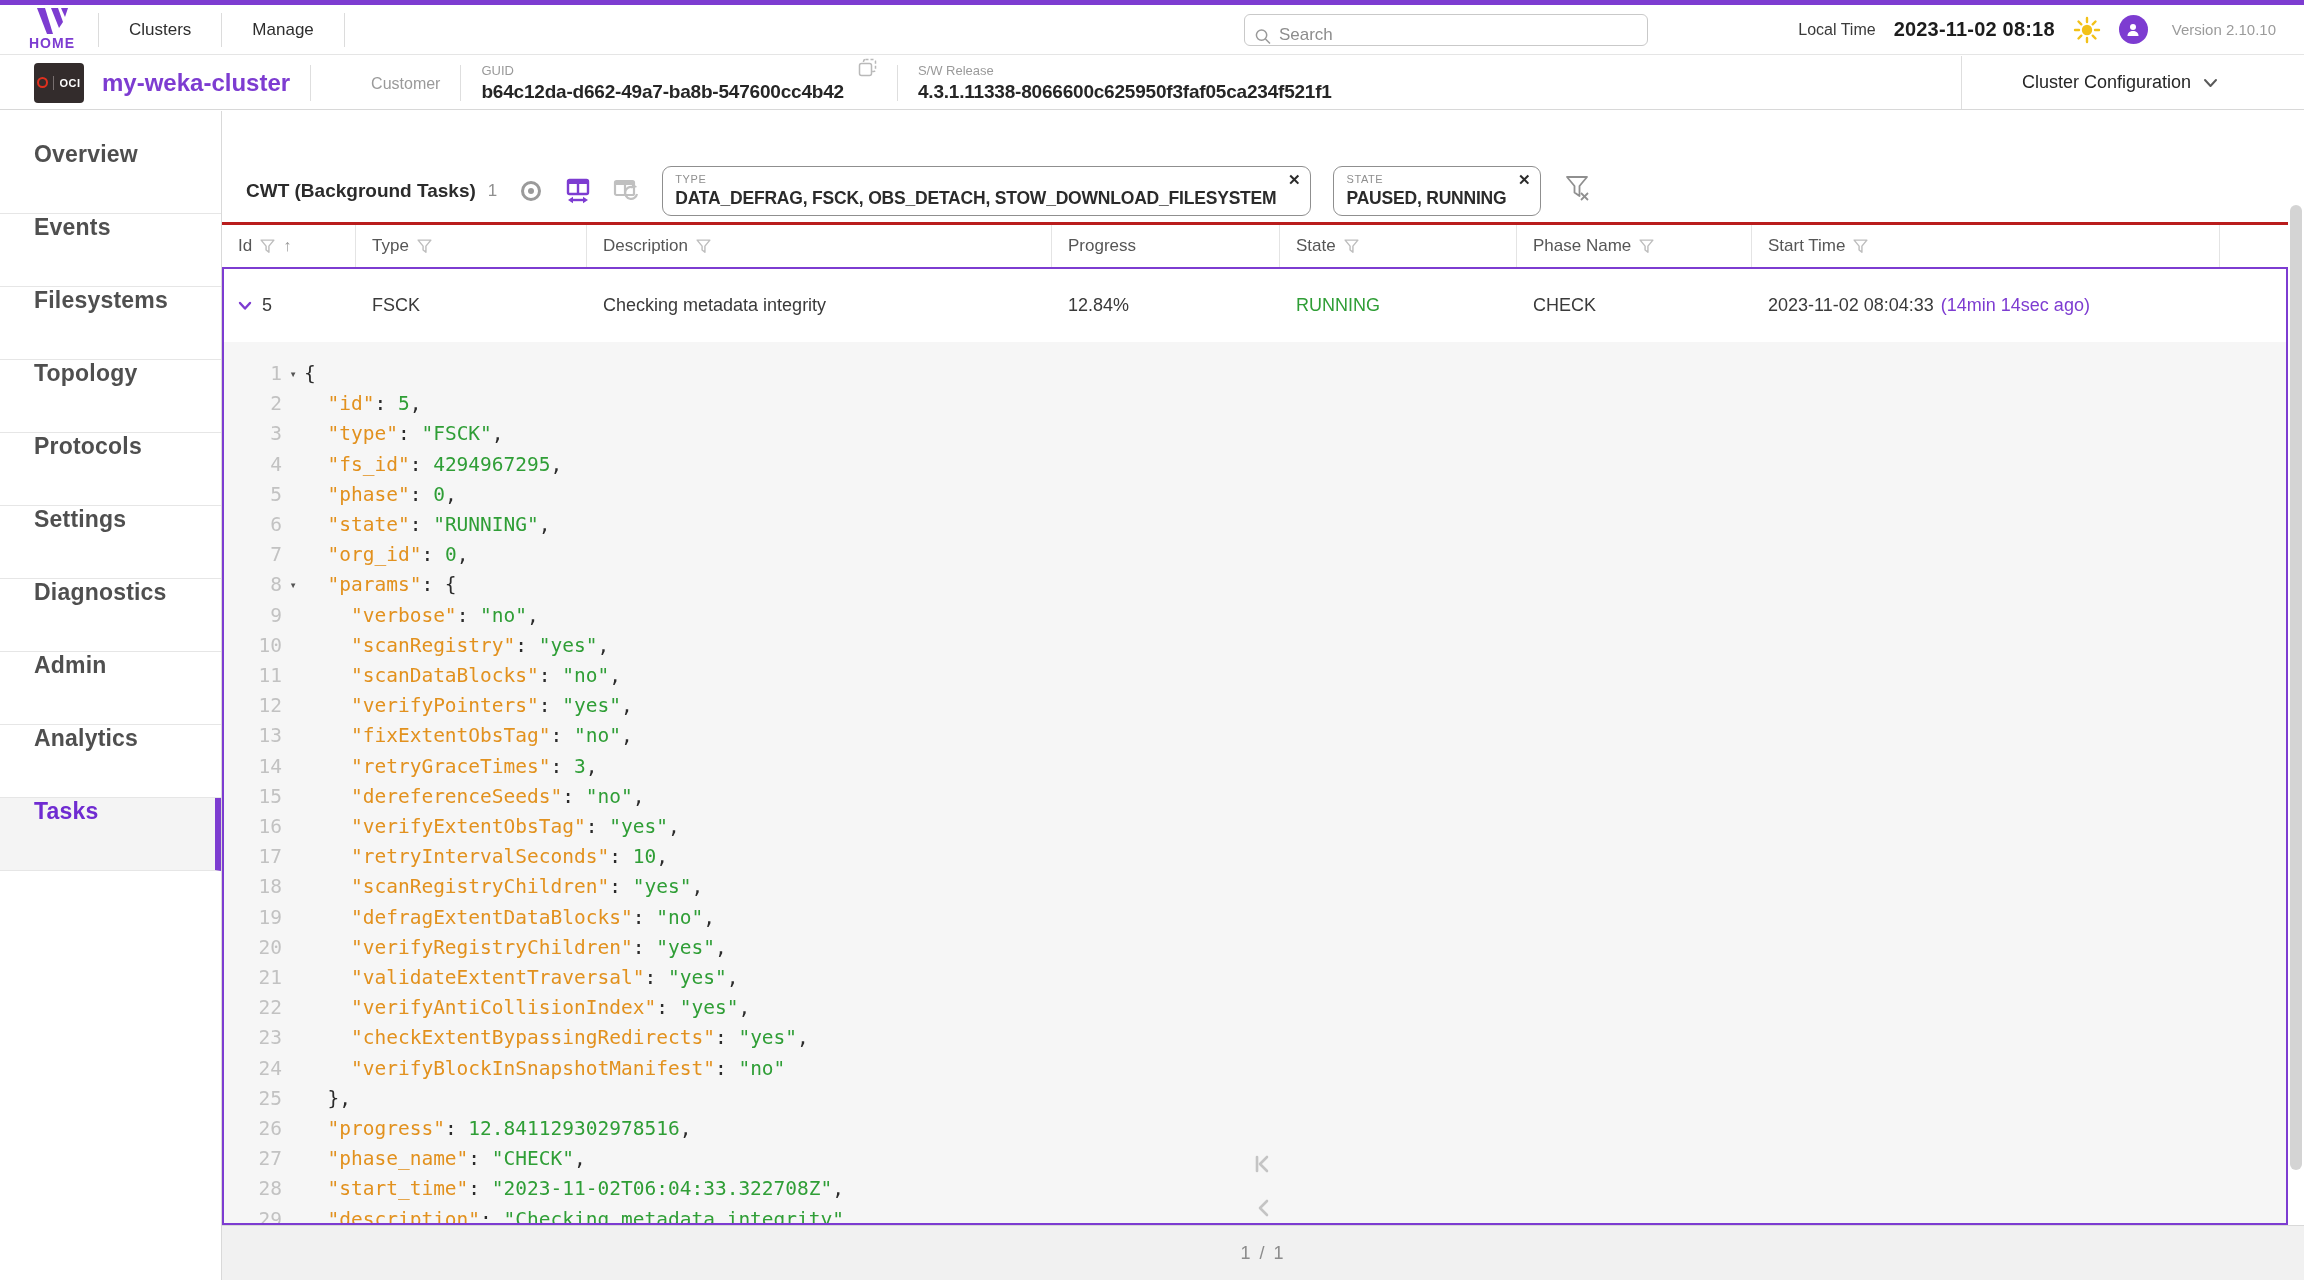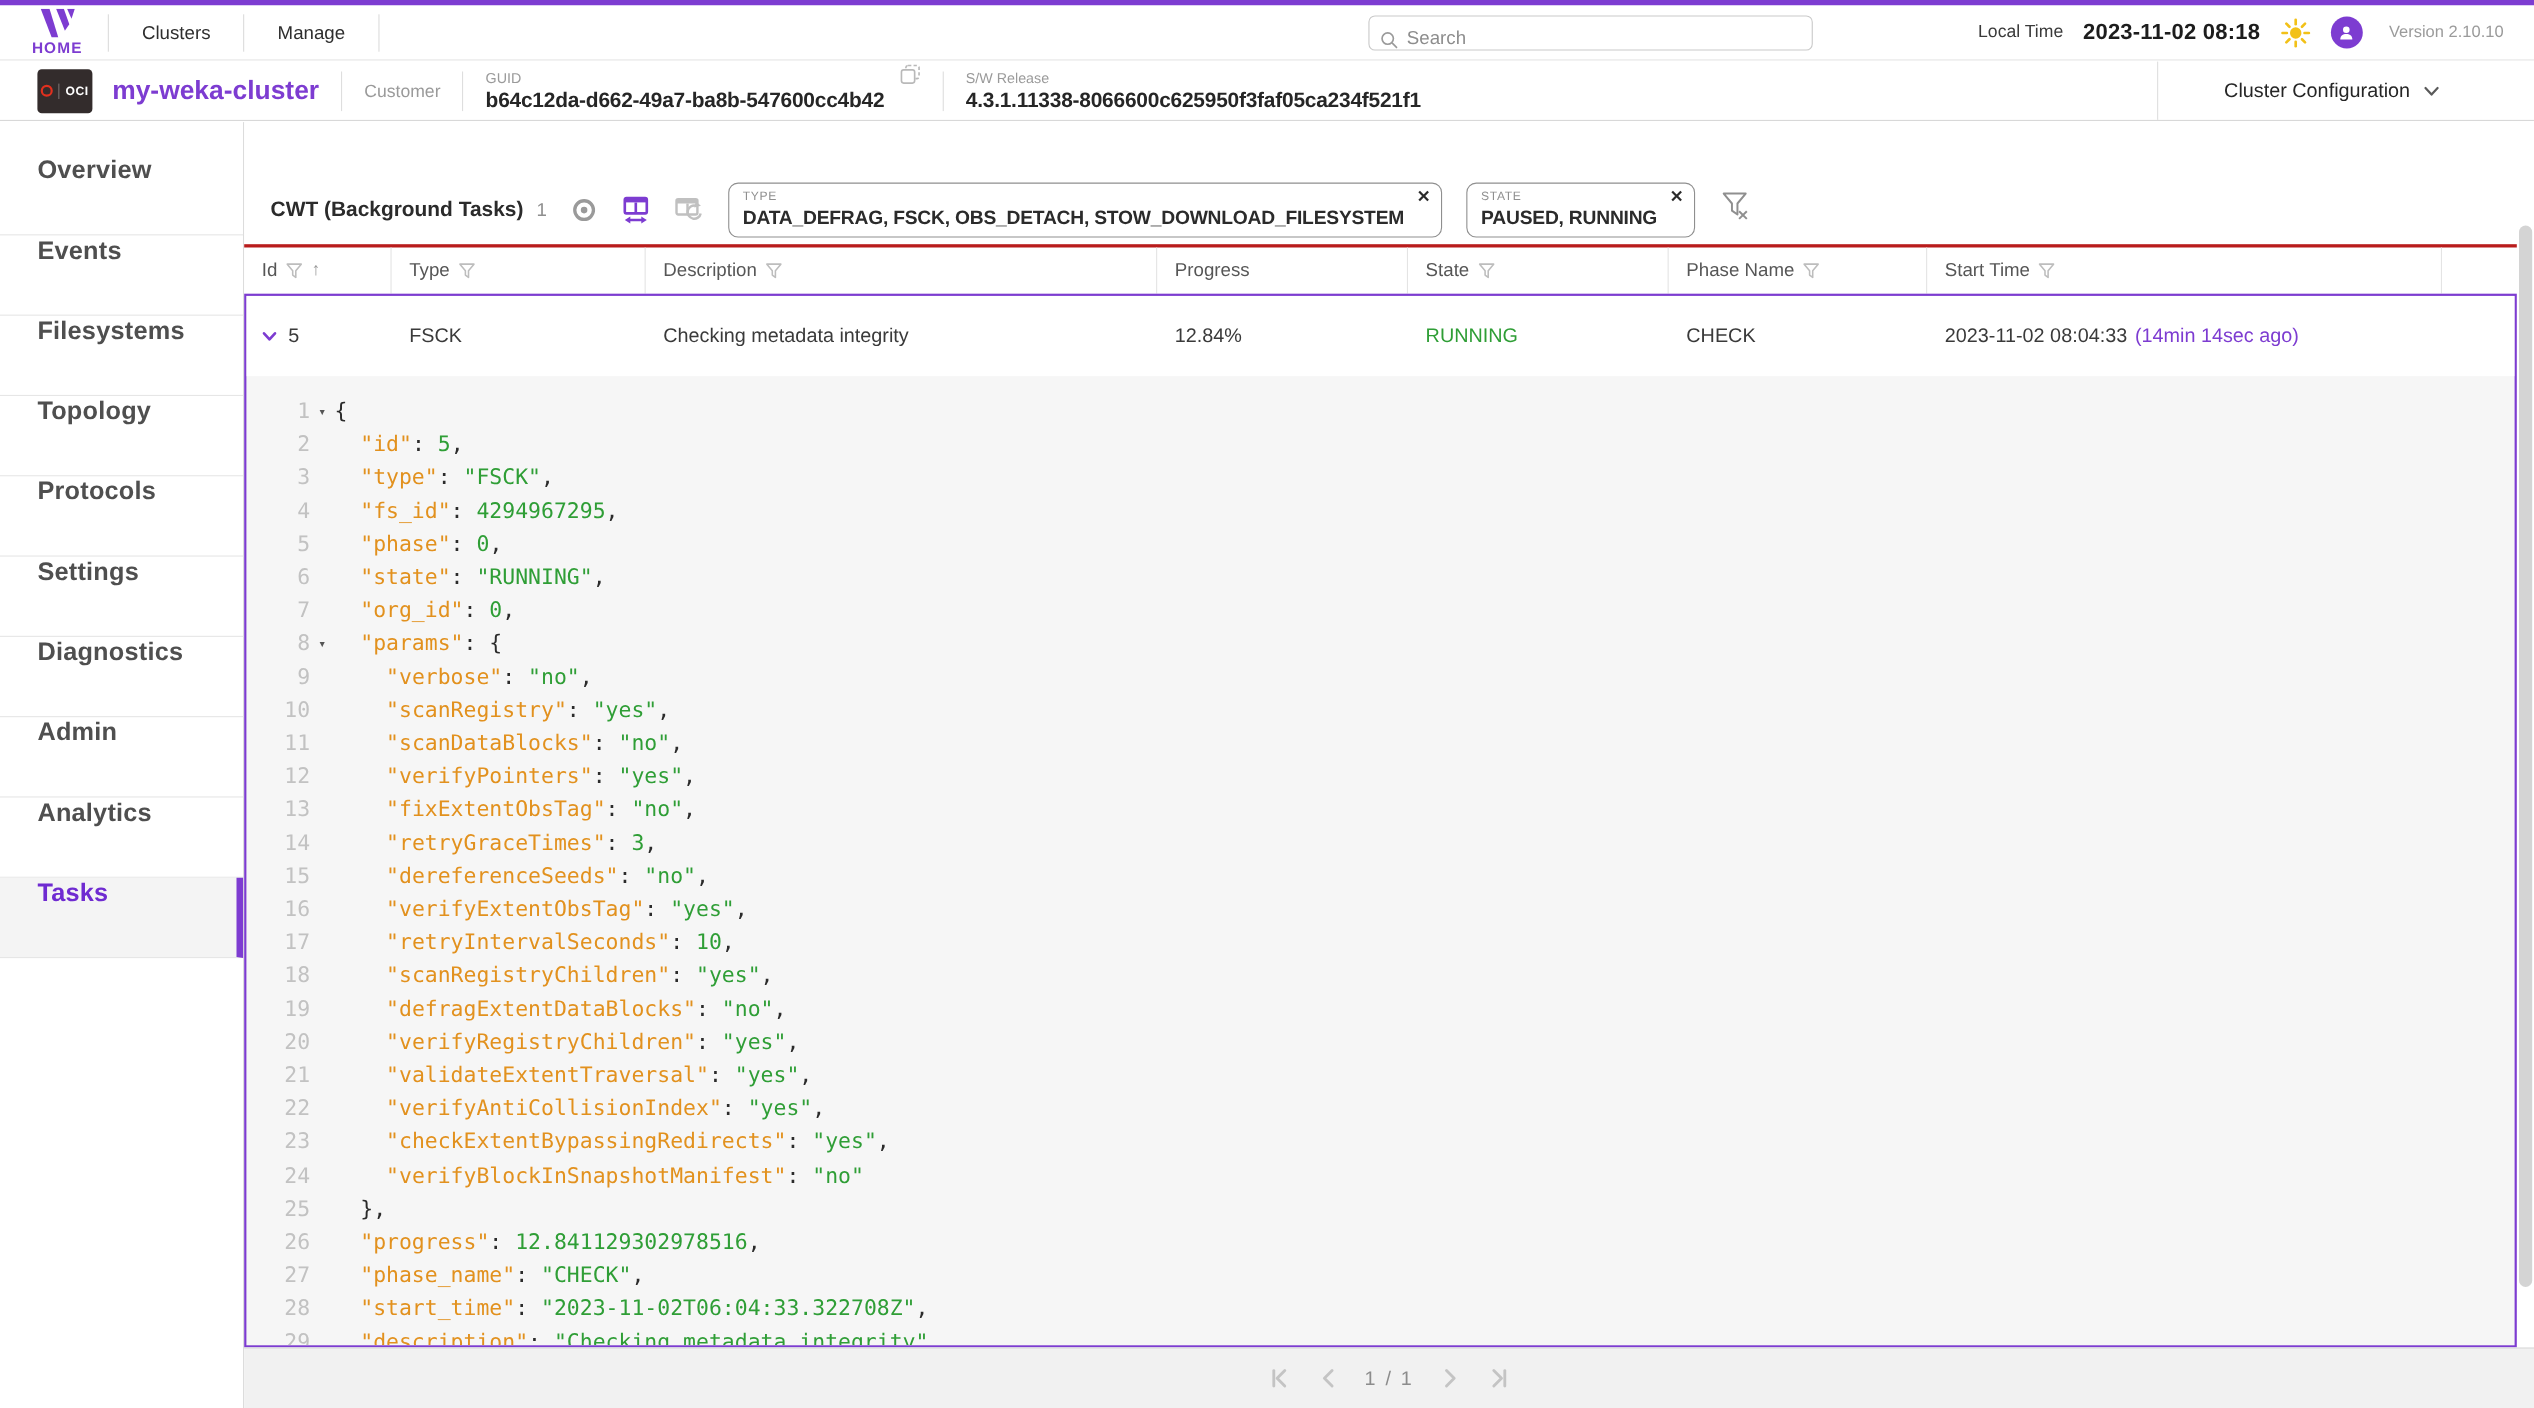--- a/index.html
+++ b/index.html
@@ -34,21 +34,21 @@
   .oci-badge { width:50px; height:40px; margin-left:34px; background:#332c2c; border-radius:4px;
     display:flex; align-items:center; justify-content:center; gap:5px; }
   .oci-ring { width:11px; height:11px; border:2.5px solid #e0301e; border-radius:50%; }
   .oci-div { width:1px; height:14px; background:#776f6f; }
   .oci-text { color:#fff; font-size:11px; font-weight:bold; letter-spacing:.5px; }
   .cluster-name { font-size:24px; font-weight:bold; color:#7d3cd1; margin-left:18px; }
   .hdr-vdiv { width:1px; height:36px; background:#dedede; margin:0 20px; }
   .meta-block { display:flex; flex-direction:column; justify-content:center; height:42px; }
   .meta-label { font-size:13px; color:#9a9a9a; }
   .meta-value { font-size:19px; font-weight:bold; color:#262626; margin-top:3px; letter-spacing:-0.2px; }
-  .customer-label { font-size:16px; color:#9a9a9a; align-self:flex-start; margin-top:2px; }
+  .customer-label { font-size:16px; color:#9a9a9a; align-self:flex-start; margin-top:2px;margin-left:40px; }
   .copy-btn { margin-left:14px; align-self:flex-start; margin-top:2px; cursor:pointer; }
   .config-wrap { position:absolute; right:0; top:0; height:100%; display:flex; align-items:center;
     border-left:1px solid #dedede; padding:0 86px 0 60px; cursor:pointer; }
   .config-label { font-size:18px; color:#262626; margin-right:12px; }
 
   
   .body { position:absolute; top:111px; left:0; width:100%; bottom:0; display:flex; }
   .sidebar { width:222px; background:#fff; border-right:1px solid #d9d9d9; padding-top:30px; }
   .side-item { height:73px; display:flex; align-items:flex-start; padding-left:34px;
     border-bottom:1px solid #e6e6e6; font-size:23px; font-weight:bold; color:#4f4f4f;
@@ -90,21 +90,21 @@
   
   .json { flex:1; overflow:hidden; padding-top:17px;
     font-family:"DejaVu Sans Mono", monospace; font-size:19.5px; line-height:30.2px; }
   .jline { display:flex; white-space:pre; }
   .jnum { width:58px; text-align:right; color:#c2c2c2; flex-shrink:0; }
   .jfold { width:22px; text-align:center; color:#555; font-size:12px; flex-shrink:0; }
   .jk { color:#e2911e; } .jp { color:#2b2b2b; } .jv { color:#2f9e36; }
 
   
   .pagination { height:55px; background:#f1f1f1; border-top:1px solid #d9d9d9;
-    display:flex; align-items:center; justify-content:center; gap:26px; }
+    display:flex; align-items:center; justify-content:center; gap:26px;flex-direction:column; }
   .pg-btn { cursor:pointer; display:flex; align-items:center; }
   .pg-label { font-size:18px; color:#8c8c8c; letter-spacing:2px; }
 
   
   .vscroll-thumb { position:absolute; right:2px; top:94px; width:12px; height:965px;
     background:#d4d4d4; border-radius:7px; cursor:pointer; }
 </style>
 </head>
 <body>
 

